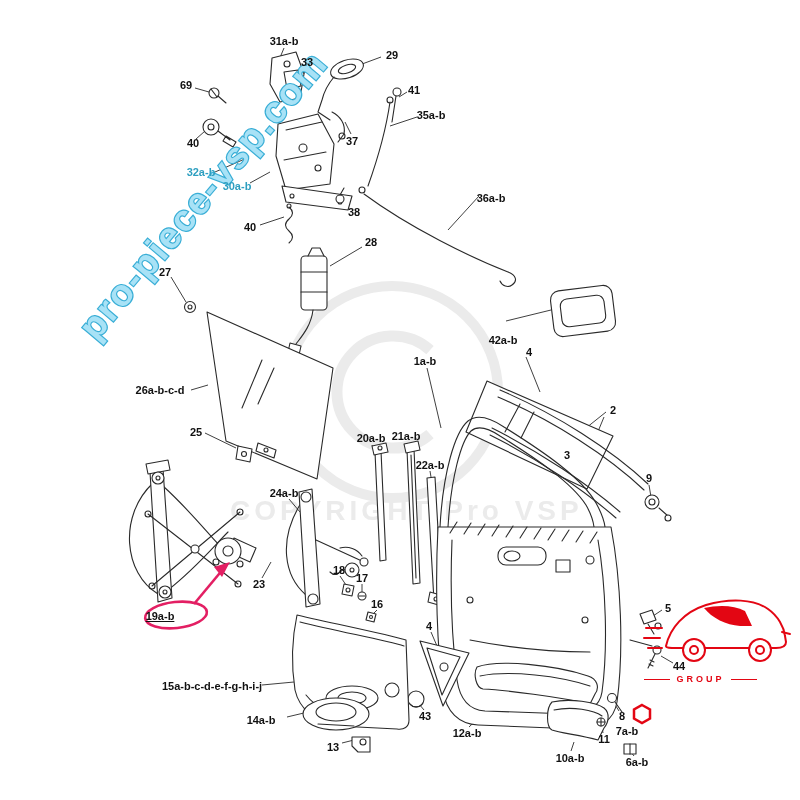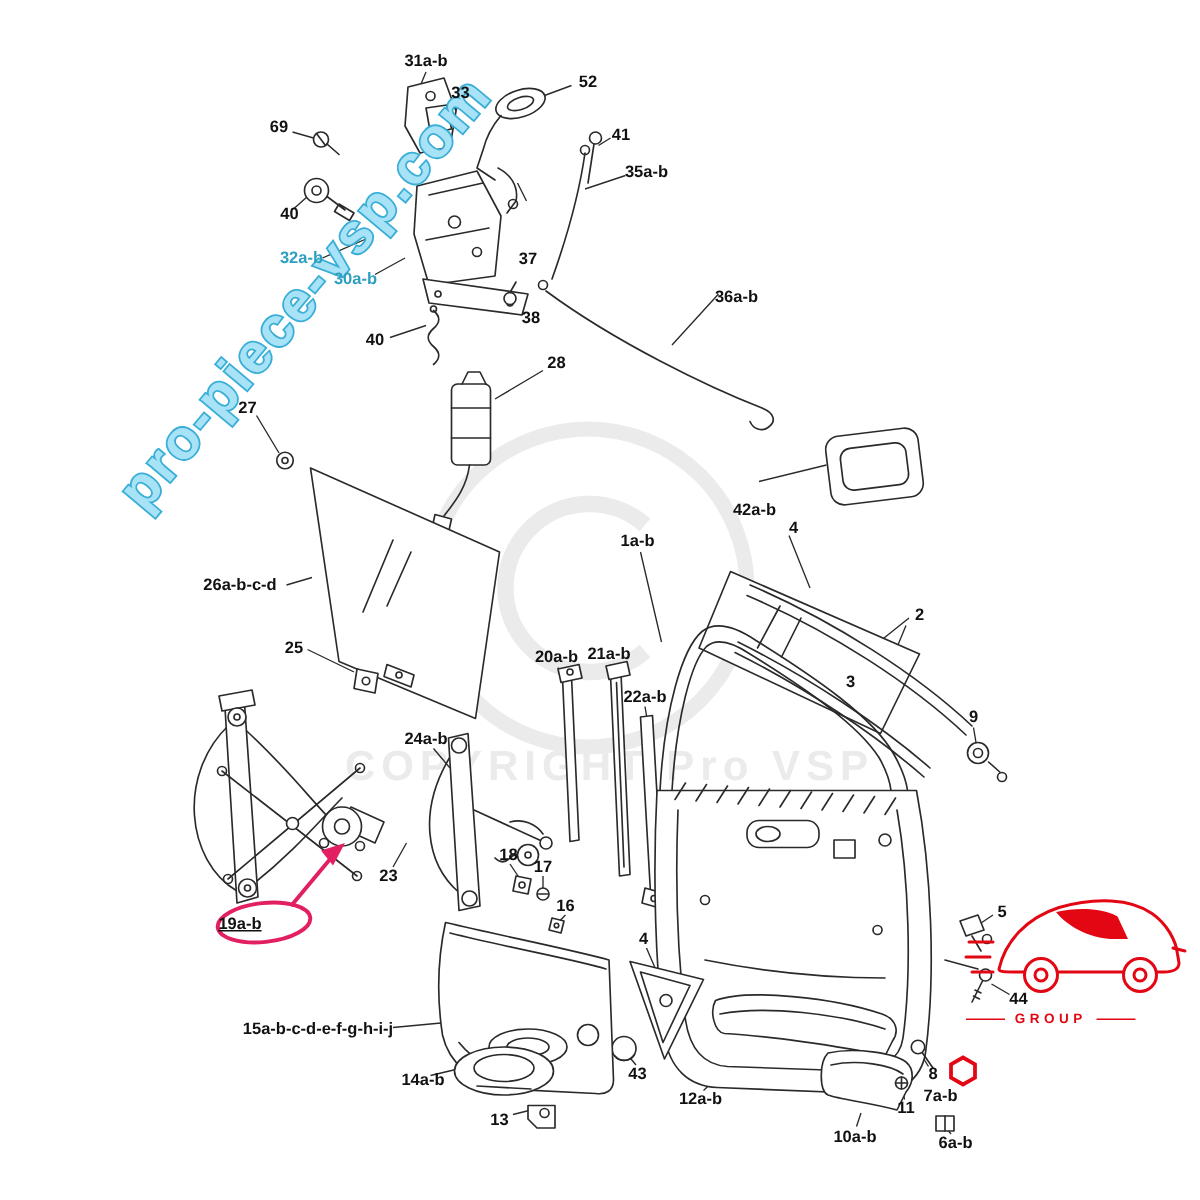--- a/index.html
+++ b/index.html
@@ -262,26 +262,26 @@
       <span class="gline"></span>
     </div>
     <svg class="logo-hex" width="24" height="24" viewBox="0 0 24 24">
       <polygon points="12,3 20,7.5 20,16.5 12,21 4,16.5 4,7.5" fill="#fff" stroke="#e30613" stroke-width="2.5"></polygon>
     </svg>
   </div>
 
   <div class="labels-layer">
       <div class="part-label" style="left: 284px; top: 41px;">31a-b</div>
       <div class="part-label" style="left: 307px; top: 62px;">33</div>
-      <div class="part-label" style="left: 392px; top: 55px;">52</div>
+      <div class="part-label" style="left: 392px; top: 55px;">29</div>
       <div class="part-label" style="left: 186px; top: 85px;">69</div>
       <div class="part-label" style="left: 414px; top: 90px;">41</div>
       <div class="part-label" style="left: 431px; top: 115px;">35a-b</div>
       <div class="part-label" style="left: 193px; top: 143px;">40</div>
-      <div class="part-label" style="left: 352px; top: 141px; margin-top: 32px;">37</div>
+      <div class="part-label" style="left: 352px; top: 141px;">37</div>
       <div class="part-label teal" style="left: 201px; top: 172px;">32a-b</div>
       <div class="part-label teal" style="left: 237px; top: 186px;">30a-b</div>
       <div class="part-label" style="left: 491px; top: 198px;">36a-b</div>
       <div class="part-label" style="left: 354px; top: 212px;">38</div>
       <div class="part-label" style="left: 250px; top: 227px;">40</div>
       <div class="part-label" style="left: 371px; top: 242px;">28</div>
       <div class="part-label" style="left: 165px; top: 272px;">27</div>
       <div class="part-label" style="left: 503px; top: 324px; margin-top: 16px;">42a-b</div>
       <div class="part-label" style="left: 425px; top: 361px;">1a-b</div>
       <div class="part-label" style="left: 529px; top: 352px;">4</div>
@@ -296,21 +296,21 @@
       <div class="part-label" style="left: 649px; top: 478px;">9</div>
       <div class="part-label" style="left: 339px; top: 570px;">18</div>
       <div class="part-label" style="left: 362px; top: 578px;">17</div>
       <div class="part-label" style="left: 259px; top: 584px;">23</div>
       <div class="part-label" style="left: 377px; top: 604px;">16</div>
       <div class="part-label" style="left: 160px; top: 616px; text-decoration: underline;">19a-b</div>
       <div class="part-label" style="left: 429px; top: 626px;">4</div>
       <div class="part-label" style="left: 668px; top: 608px;">5</div>
       <div class="part-label" style="left: 212px; top: 686px;">15a-b-c-d-e-f-g-h-i-j</div>
       <div class="part-label" style="left: 679px; top: 666px;">44</div>
-      <div class="part-label" style="left: 282px; top: 720px; text-align: right;">14a-b</div>
+      <div class="part-label" style="left: 261px; top: 720px; text-align: right;">14a-b</div>
       <div class="part-label" style="left: 425px; top: 716px;">43</div>
       <div class="part-label" style="left: 622px; top: 716px;">8</div>
       <div class="part-label" style="left: 627px; top: 731px;">7a-b</div>
       <div class="part-label" style="left: 467px; top: 733px;">12a-b</div>
       <div class="part-label" style="left: 333px; top: 747px;">13</div>
       <div class="part-label" style="left: 604px; top: 739px;">11</div>
       <div class="part-label" style="left: 570px; top: 758px;">10a-b</div>
       <div class="part-label" style="left: 637px; top: 762px;">6a-b</div>
     </div>
 

